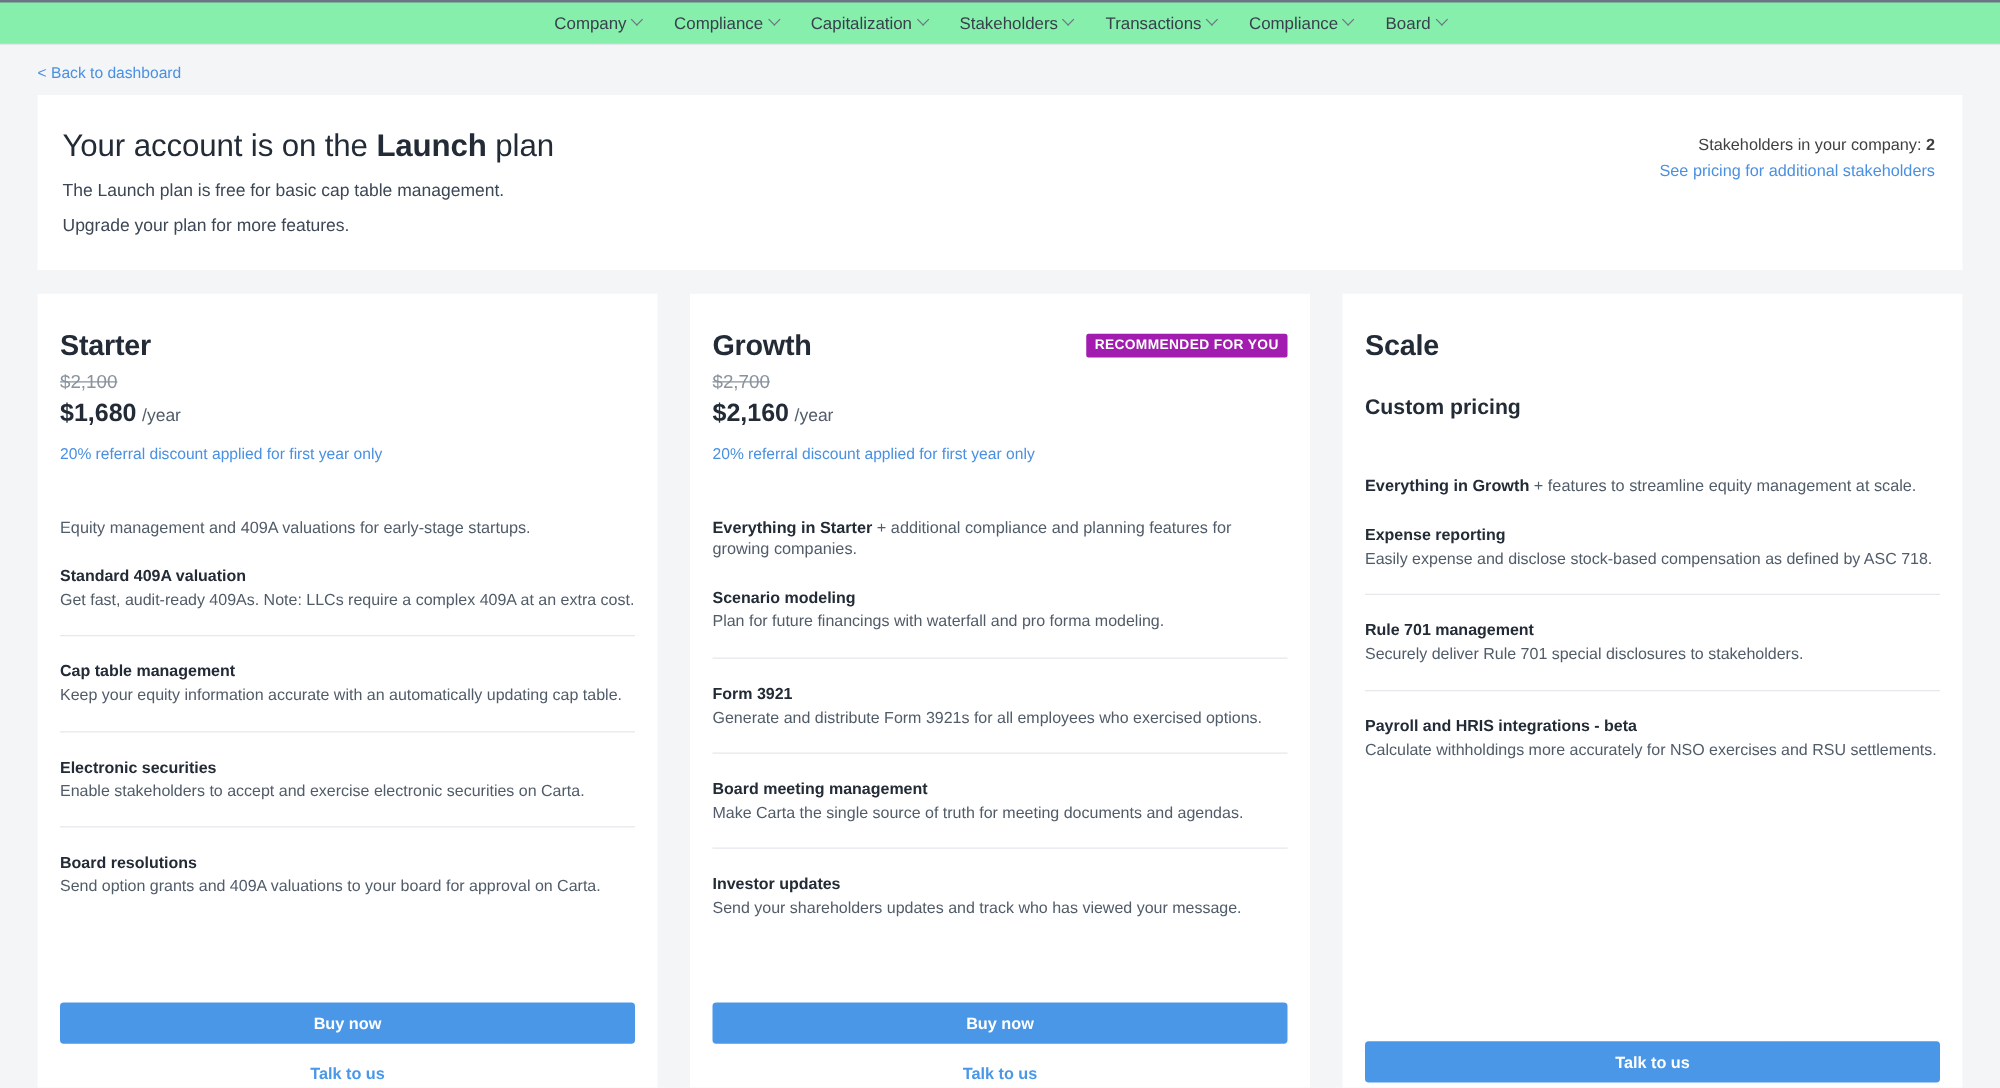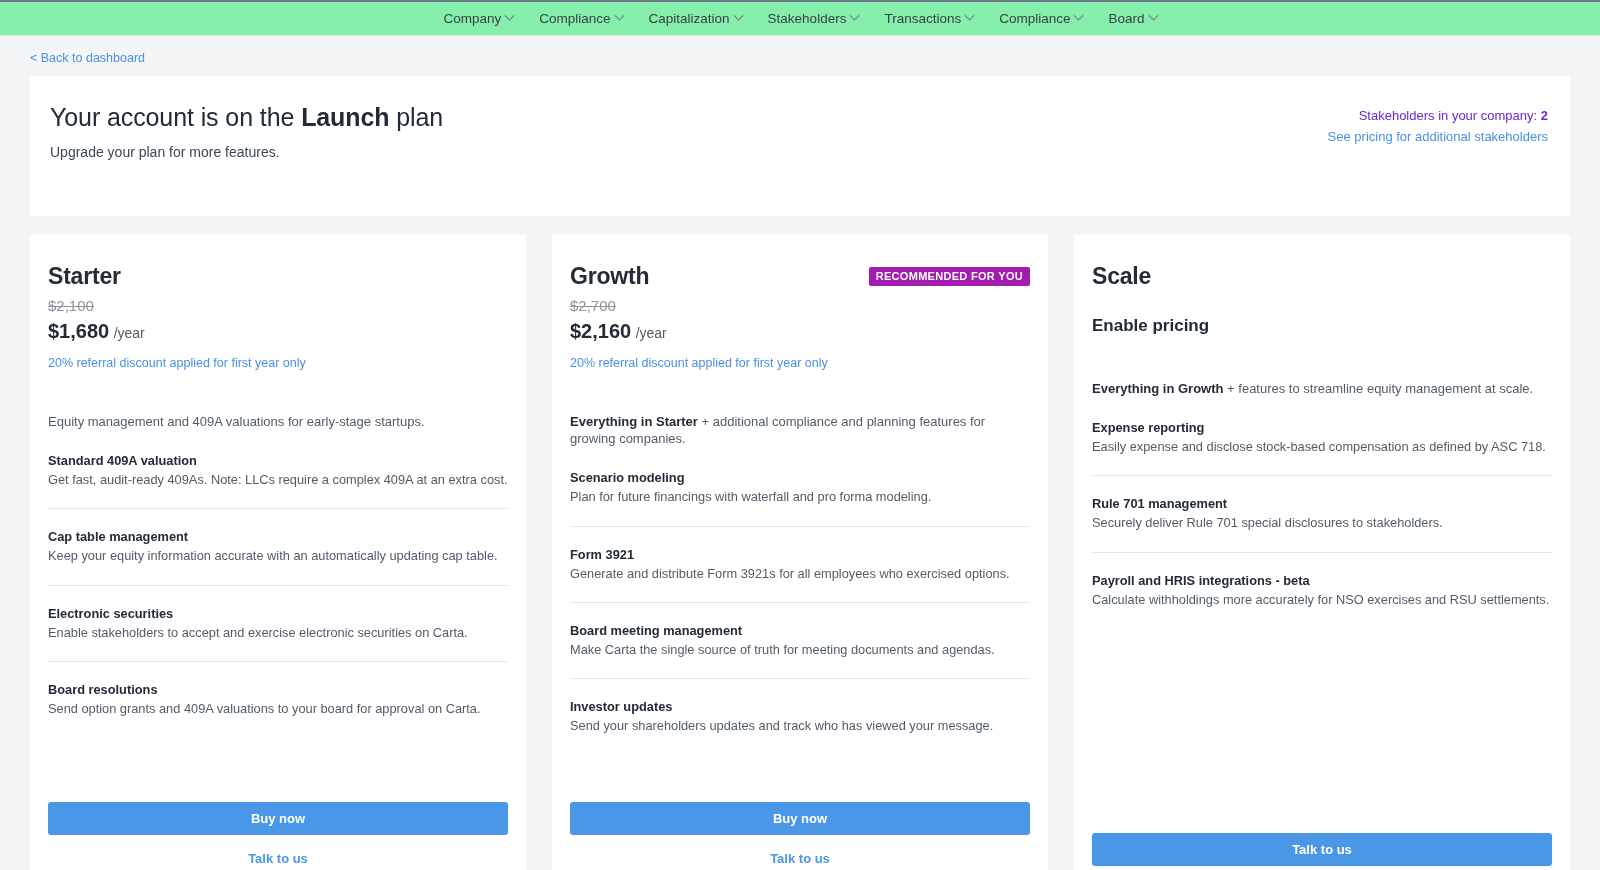--- a/index.html
+++ b/index.html
@@ -75,21 +75,21 @@
     margin-top: 12px;
   }
   .banner-sub.second { }
   #banner-right {
     position: absolute;
     top: 32px; right: 22px;
     text-align: right;
   }
   #stakeholder-count-text {
     font-size: 13px;
-    color: #6d28d9;
+    color: #404040;
   }
   #stakeholder-count-text b { font-weight: 700; }
   #pricing-link {
     display: block;
     margin-top: 6px;
     font-size: 13px;
     color: #4a90e2;
     cursor: pointer;
     text-decoration: none;
   }
@@ -245,20 +245,21 @@
   </div>
 
 <div id="page">
 
   <a id="back-link">&lt; Back to dashboard</a>
 
   <div id="banner">
     <div id="banner-title">
       <span>Your account is on the </span><b>Launch</b><span> plan</span>
     </div>
+    <div class="banner-sub">The Launch plan is free for basic cap table management.</div>
     <div class="banner-sub second">Upgrade your plan for more features.</div>
 
     <div id="banner-right">
       <div id="stakeholder-count-text">
         <span>Stakeholders in your company: </span><b>2</b>
       </div>
       <a id="pricing-link">See pricing for additional stakeholders</a>
     </div>
   </div>
 
@@ -323,21 +324,21 @@
         </div>
         <div class="card-actions">
           <button class="btn-primary">Buy now</button>
           <a class="btn-link">Talk to us</a>
         </div>
       </div>
       <div class="card">
         <div class="card-head">
           <div class="plan-name">Scale</div>
         </div>
-        <div class="custom-pricing">Enable pricing</div>
+        <div class="custom-pricing">Custom pricing</div>
         <div class="features" style="margin-top: 44px;">
           <div class="feature-intro" style="margin-bottom: 23px;"><b>Everything in Growth</b><span> + features to streamline equity management at scale.</span></div>
           <div class="feature">
             <div class="feature-title">Expense reporting</div>
             <div class="feature-desc">Easily expense and disclose stock-based compensation as defined by ASC 718.</div>
           </div>
           <div class="feature">
             <div class="feature-title">Rule 701 management</div>
             <div class="feature-desc">Securely deliver Rule 701 special disclosures to stakeholders.</div>
           </div>

